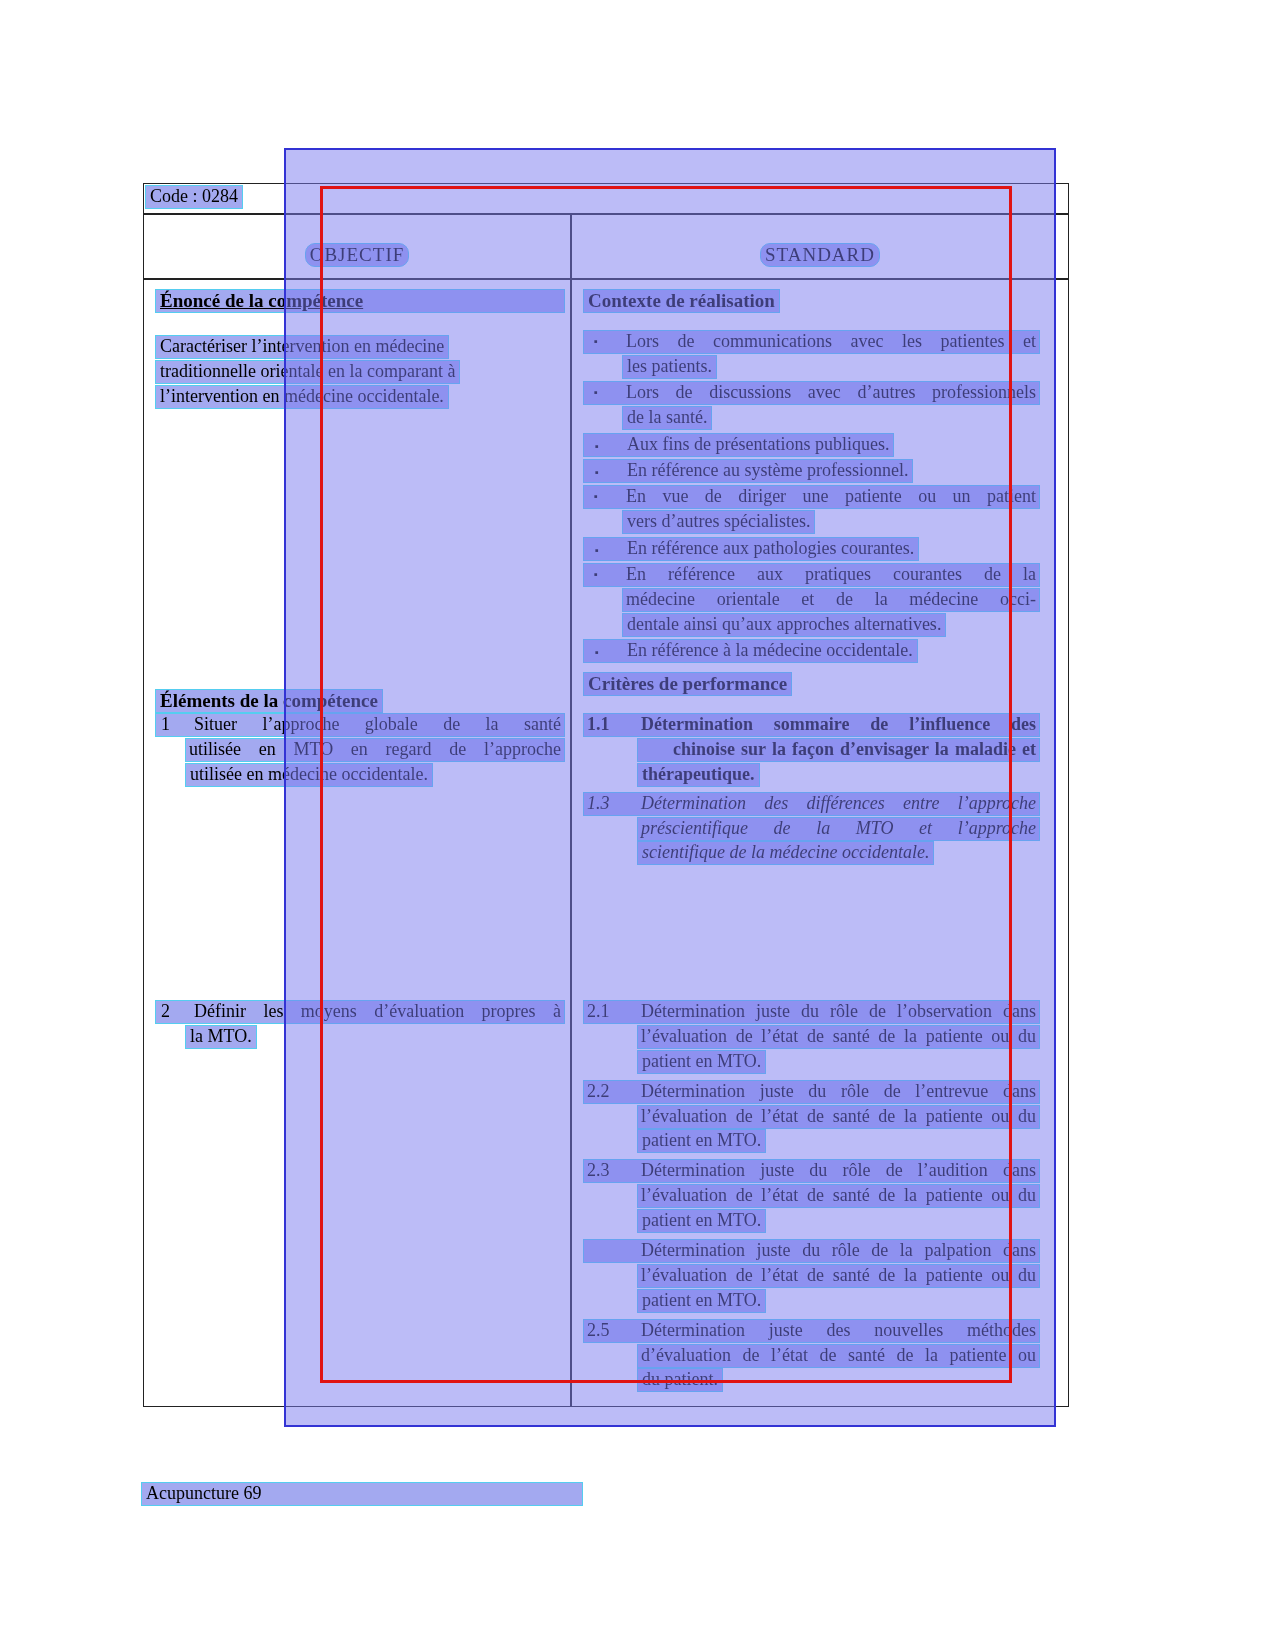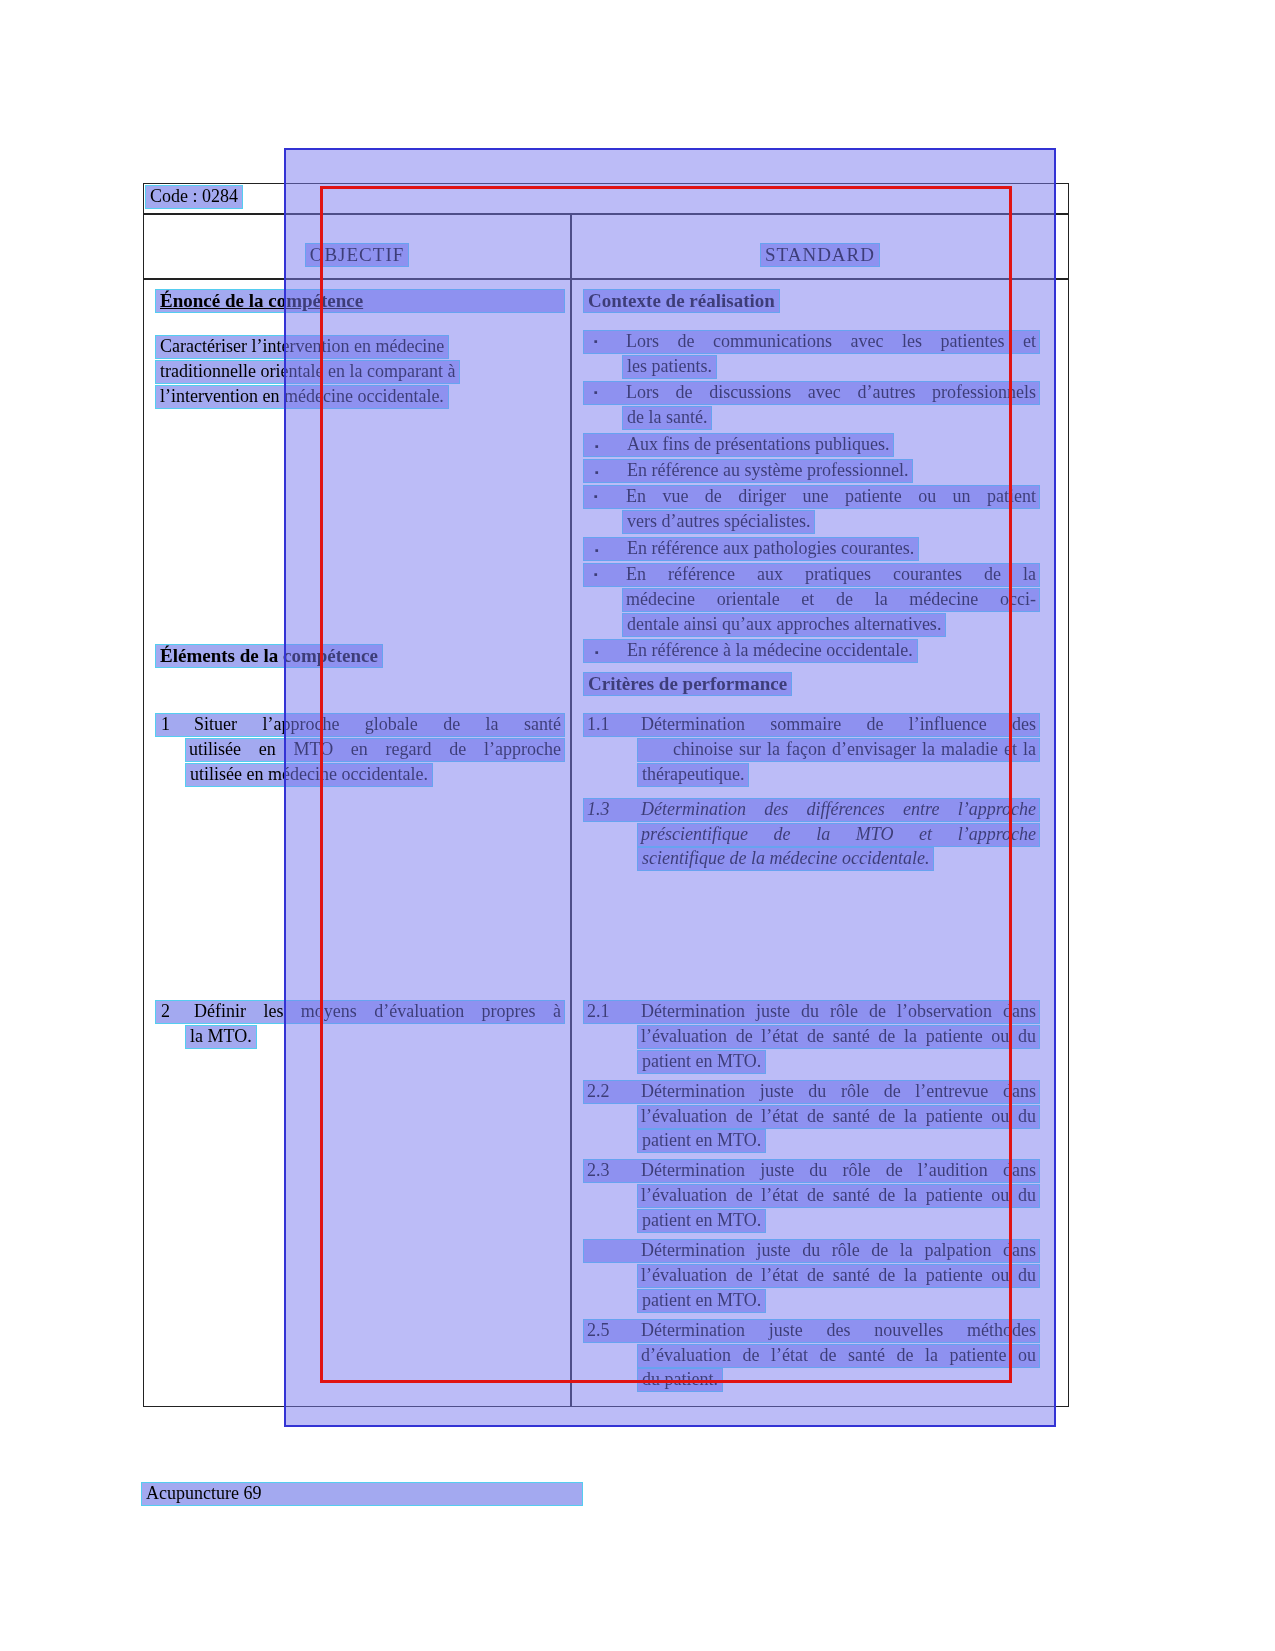--- a/index.html
+++ b/index.html
@@ -23,42 +23,42 @@
   .h1{left:143px;top:213px;width:926px;}
   .h2{left:143px;top:278px;width:926px;}
   .vline{position:absolute;left:570px;top:213px;width:1.5px;height:1194px;background:#222;}
   
   .block{position:absolute;}
   #bk-code{left:145px;top:185px;}
   #bk-objectif{left:144px;top:243px;width:426px;text-align:center;}
   #bk-standard{left:571px;top:243px;width:498px;text-align:center;}
   #bk-lt1{left:155px;top:289px;width:410px;}
   #bk-enonce{left:155px;top:335px;width:410px;}
-  #bk-lt2{left:155px;top:644px;width:410px;}
+  #bk-lt2{left:155px;top:689px;width:410px;}
   #bk-item1{left:155px;top:713px;width:410px;}
   #bk-item2{left:155px;top:1000px;width:410px;}
   #bk-rt1{left:583px;top:289px;width:457px;}
   #bk-bullets{left:583px;top:330px;width:457px;}
   #bk-rt2{left:583px;top:672px;width:457px;}
   #bk-crit1{left:583px;top:713px;width:457px;}
   #bk-crit2{left:583px;top:1000px;width:457px;}
   #bk-footer{left:141px;top:1482px;border-radius:12px;}
   
   .para{display:flow-root;}
   .line{height:24px;line-height:21px;margin-bottom:0.9px;white-space:nowrap;overflow:hidden;}
   .hl{background:var(--hl-fill);border:1.5px solid var(--hl-border);}
   span.hl{display:inline-block;height:24px;line-height:21px;box-sizing:border-box;padding:0 4px;}
   .full{display:block;width:100%;text-decoration:underline;}
   .line.just{white-space:normal;box-sizing:border-box;padding:0 3px;height:24px;line-height:21px;text-align:justify;text-align-last:justify;}
   .flexline{display:flex;}
   .jtext{flex:1 1 auto;text-align:justify;text-align-last:justify;}
   .num{display:inline-block;flex:0 0 auto;box-sizing:content-box;}
   .blt{font-size:11px;}
   .ttl{font-weight:bold;font-size:19px;}
-  .caps{letter-spacing:1px;font-size:19px;}
+  .caps{letter-spacing:1px;font-size:19px;border-radius:10px;}
   .codebox{display:inline-flex;gap:34px;padding:0 7px;}
   .footerbox{display:inline-flex;width:442px;justify-content:space-between;box-sizing:border-box;padding:0 8px;}
   
   .overlay-region{position:absolute;left:284px;top:148px;width:772px;height:1279px;z-index:5;pointer-events:none;box-sizing:border-box;border:2px solid #3333d4;background:rgba(122,122,240,0.5);}
   .overlay-focus{position:absolute;left:320px;top:186px;width:692px;height:1197px;z-index:6;pointer-events:none;box-sizing:border-box;border:3px solid #e01313;}
 </style>
 </head>
 <body>
 
 <div class="page">
@@ -166,21 +166,21 @@
       <div class="para" style="margin-bottom: 1.5px;">
         <div class="line"><span class="hl fit"><span class="num blt" style="width: 32px; padding-left: 7px;">▪</span><span>En référence à la médecine occidentale.</span></span></div>
       </div>
     </div>
   <div class="block" id="bk-rt2">
     <div class="line">
       <span class="hl ttl">Critères de performance</span>
     </div>
   </div>
   <div class="block" id="bk-crit1">
-      <div class="para" style="margin-bottom: 10px;">
+      <div class="para" style="margin-bottom: 4px; font-weight: bold;">
         <div class="line just hl flexline">
           <span class="num" style="width: 54px;">1.1</span>
           <span class="jtext">Détermination sommaire de l’influence des</span>
         </div>
         <div class="line just hl" style="margin-left: 54px; padding-left: 35px;">chinoise sur la façon d’envisager la maladie et la</div>
         <div class="line" style="margin-left: 54px;"><span class="hl fit"><span>thérapeutique.</span></span></div>
       </div>
       <div class="para" style="margin-bottom: 5px; font-style: italic;">
         <div class="line just hl flexline">
           <span class="num" style="width: 54px;">1.3</span>

